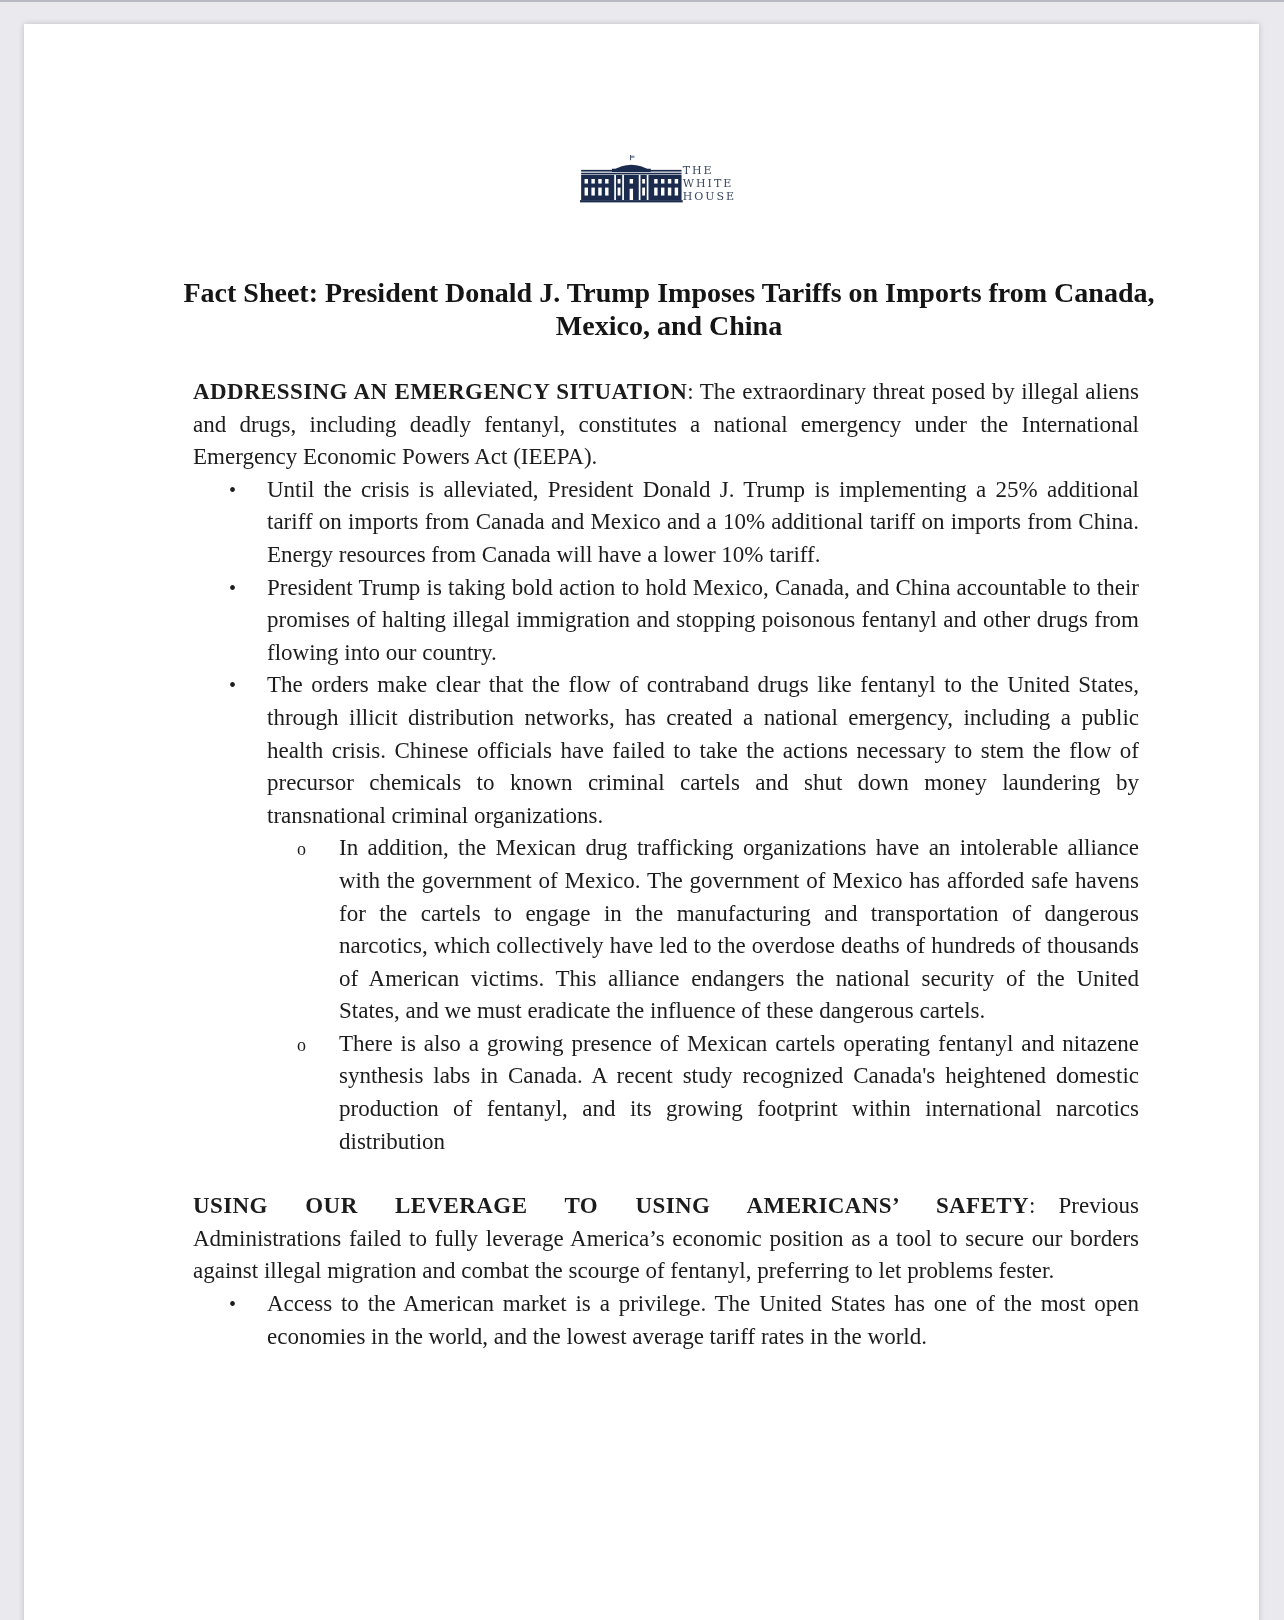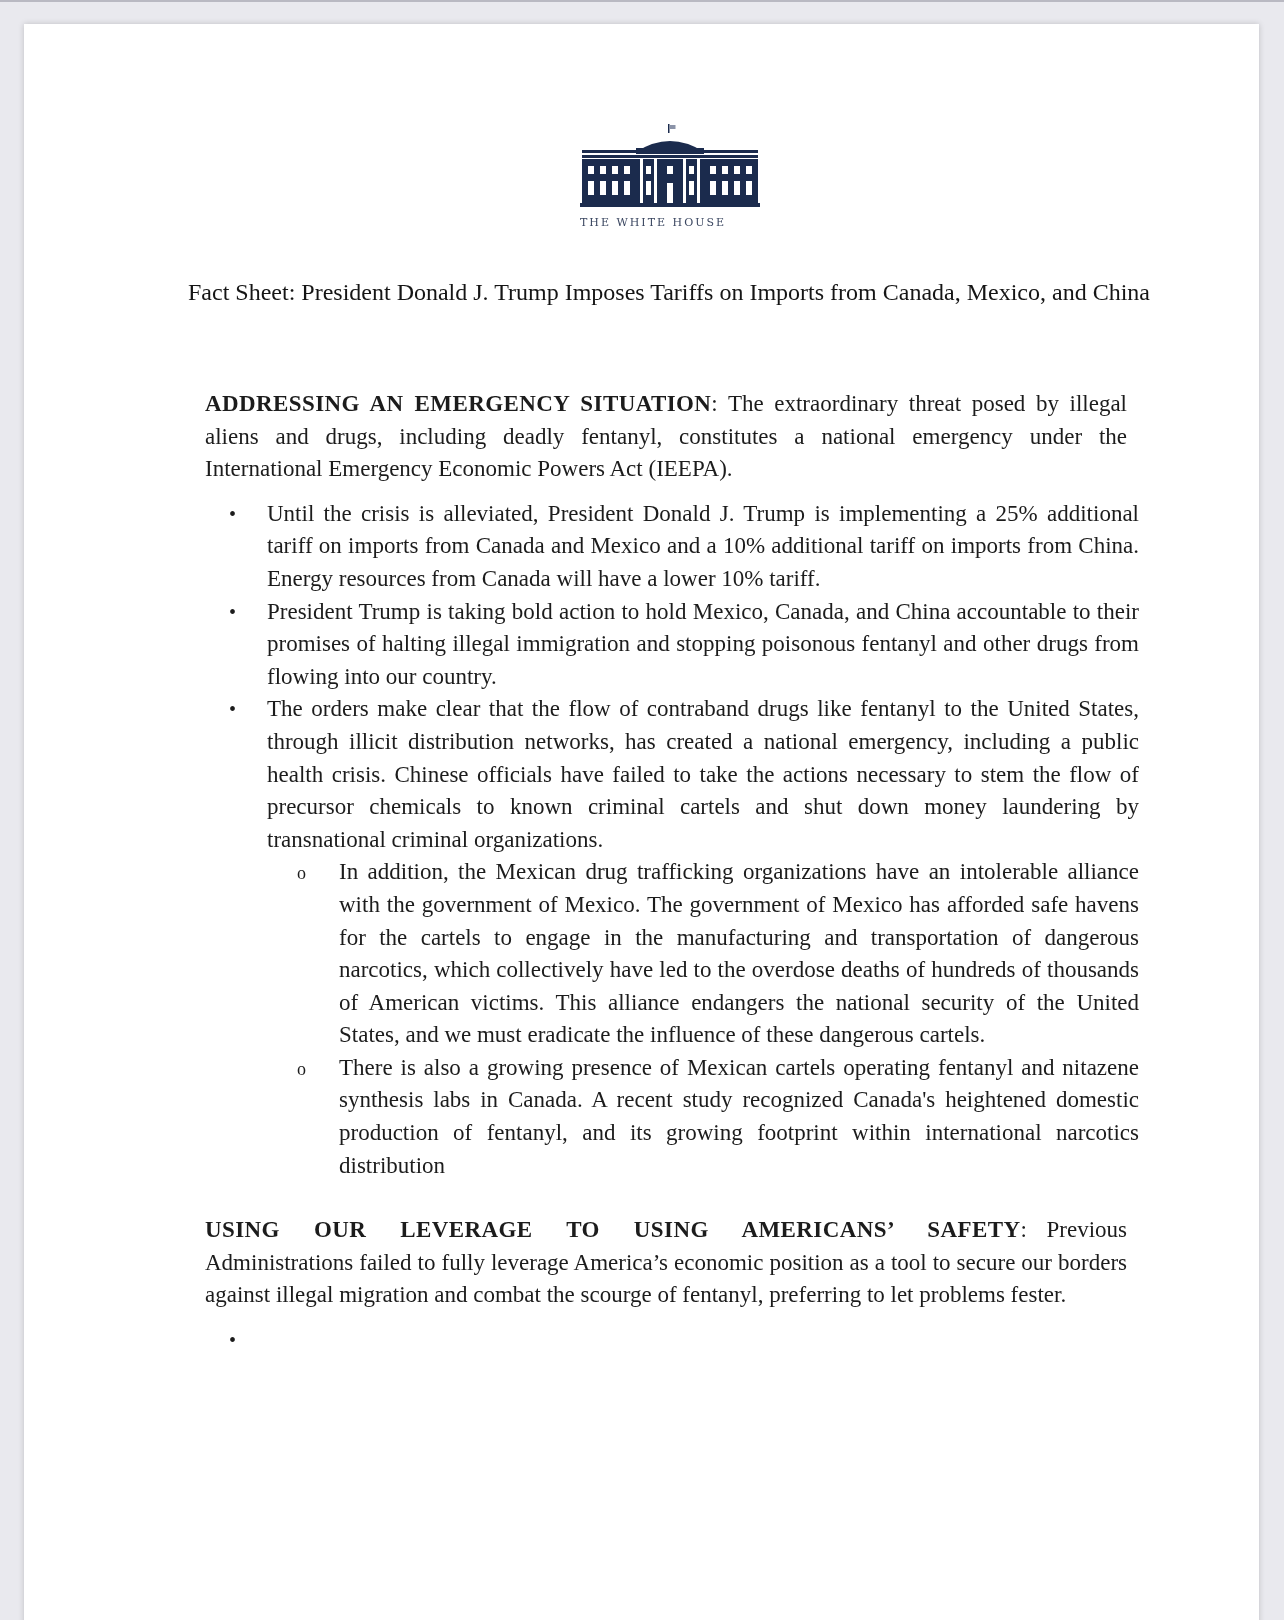--- a/index.html
+++ b/index.html
@@ -12,38 +12,38 @@
   }
   .topbar { position: absolute; left: 0; top: 0; width: 1284px; height: 2px; background: #b9b9c2; }
   .page {
     position: absolute; left: 24px; top: 24px;
     width: 1235px; height: 1620px;
     background: #ffffff;
     box-shadow: 0 0 6px rgba(0,0,0,0.18);
   }
   .logo {
     position: absolute; left: 556px; top: 100px; width: 186px; height: 110px;
-    display: flex; flex-direction: column; align-items: flex-start;
+    display: flex; flex-direction: row; align-items: center;
   }
   .logo svg { display: block; }
   .logo-text {
     margin-top: 8px;
     font-family: "DejaVu Serif", serif;
     font-size: 11px; letter-spacing: 2px; color: #3a4660;
   }
   .title {
     position: absolute; left: 150px; width: 990px; top: 252px;
-    text-align: center; font-weight: normal; font-size: 24px; line-height: 33px;
+    text-align: center; font-weight: bold; font-size: 28px; line-height: 33px;
     color: #151515;
   }
   .content {
     position: absolute; left: 169px; width: 946px; top: 352px;
     font-size: 23px; line-height: 32.6px;
   }
-  .para { text-align: justify; margin: 12px; }
+  .para { text-align: justify; margin: 0; }
   .para .head { font-weight: bold; letter-spacing: 0.4px; }
   .sec2 { margin-top: 32px; }
   .sec2 .head { word-spacing: 14px; }
   ul.bullets { list-style: none; margin: 0; padding: 0; }
   ul.bullets > li { position: relative; padding-left: 74px; text-align: justify; }
   ul.bullets > li > .marker {
     position: absolute; left: 36px; top: 0; font-size: 20px;
   }
   ul.subs { list-style: none; margin: 0; padding: 0; }
   ul.subs > li { position: relative; padding-left: 146px; text-align: justify; }
@@ -142,18 +142,19 @@
           </div>
         </li>
       </ul>
     </div>
 
     <div class="section sec2">
       <p class="para"><span class="head">USING OUR LEVERAGE TO USING AMERICANS’ SAFETY</span><span>: </span><span>Previous Administrations failed to fully leverage America’s economic position as a tool to secure our borders against illegal migration and combat the scourge of fentanyl, preferring to let problems fester.</span></p>
       <ul class="bullets">
         <li>
           <span class="marker">•</span>
+          <span>Access to the American market is a privilege. The United States has one of the most open economies in the world, and the lowest average tariff rates in the world.</span>
         </li>
       </ul>
     </div>
 
   </div>
 </div>
 
 </body></html>

